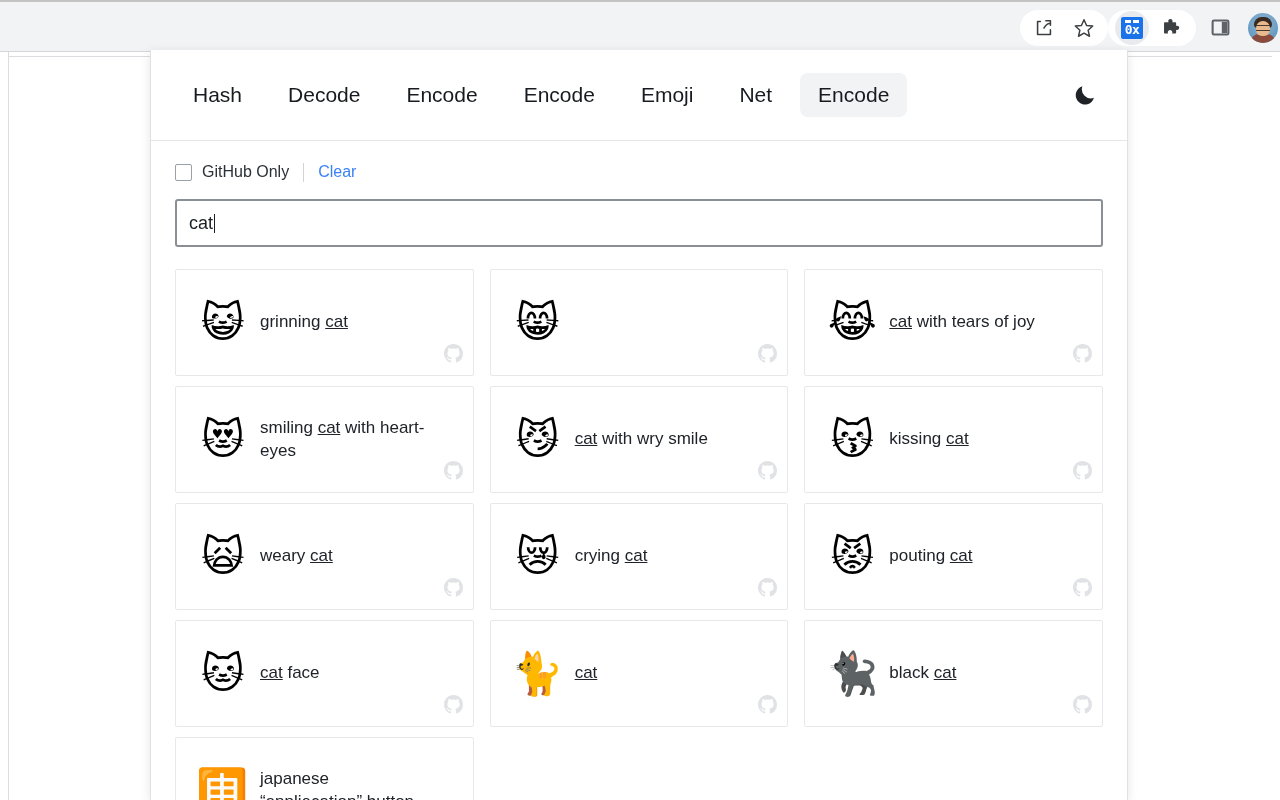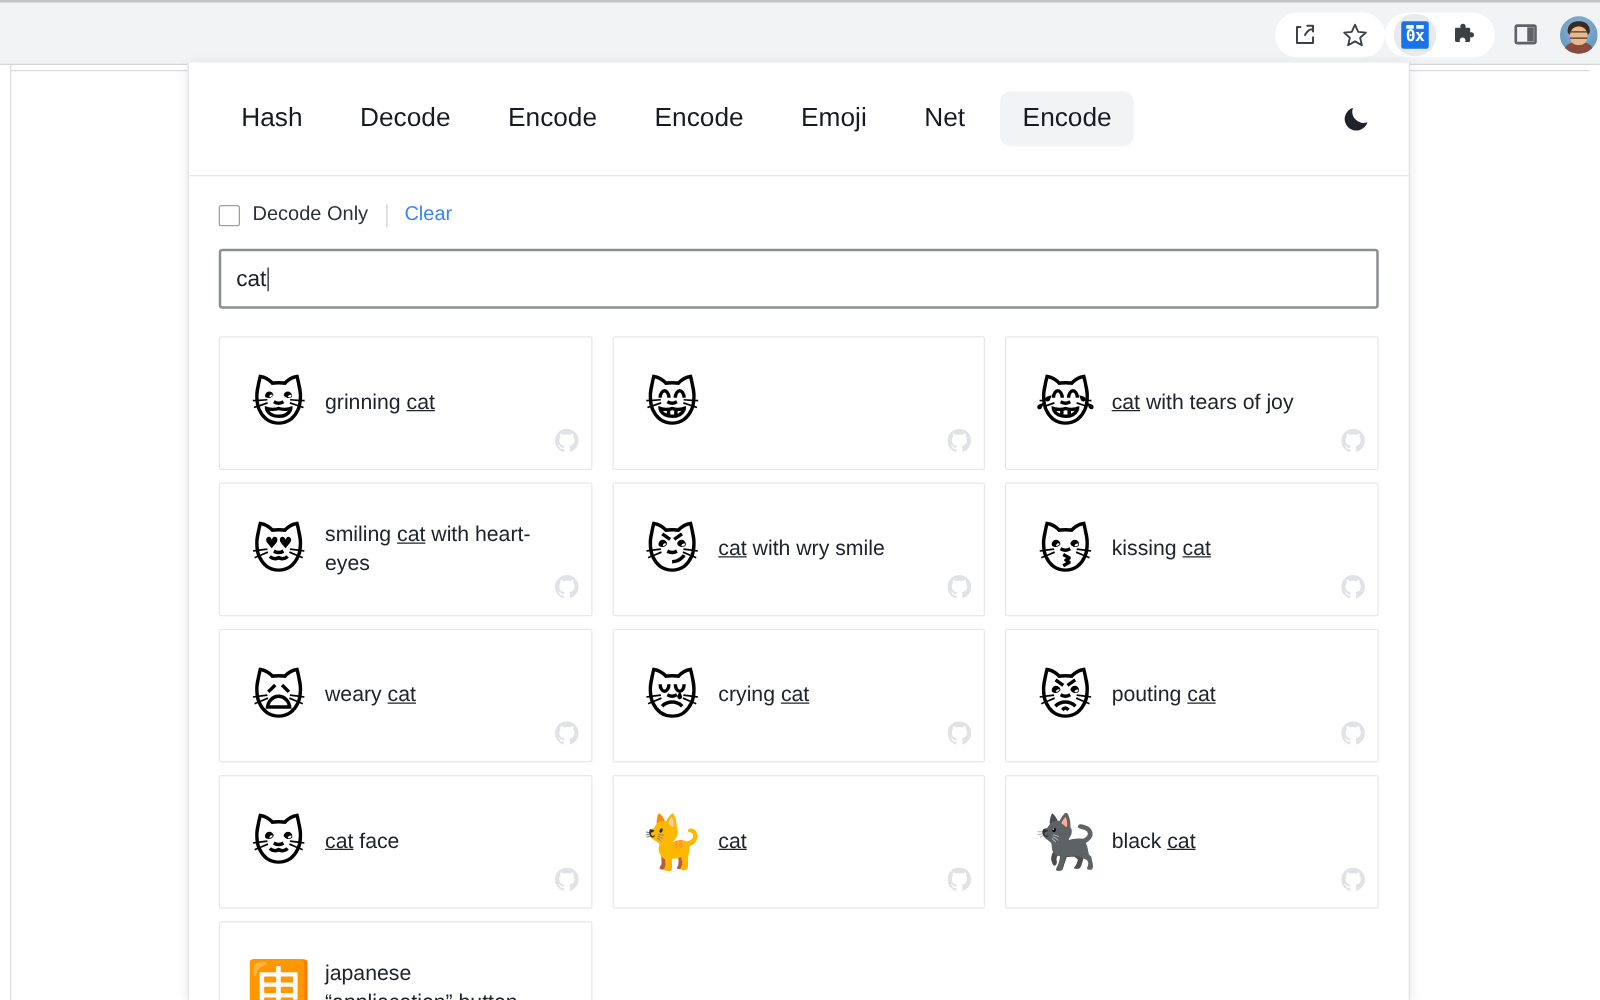--- a/index.html
+++ b/index.html
@@ -413,21 +413,21 @@
         <svg width="26" height="26" viewBox="0 0 24 24" fill="#1f2328">
           <path d="M20.3 14.6A8.4 8.4 0 0 1 9.6 3.9 8.6 8.6 0 1 0 20.3 14.6z"></path>
         </svg>
       </div>
     </div>
 
     <div class="search-section">
       <div class="search-head">
         <div class="search-opts">
           <div class="chk"></div>
-          <div class="chk-label">Decode Only</div>
+          <div class="chk-label">GitHub Only</div>
           <div class="divider-v"></div>
           <div class="clear-link">Clear</div>
         </div>
       </div>
 
       <div class="search-box">
         <span class="search-value">cat</span>
           <span class="caret"></span>
       </div>
     </div>

